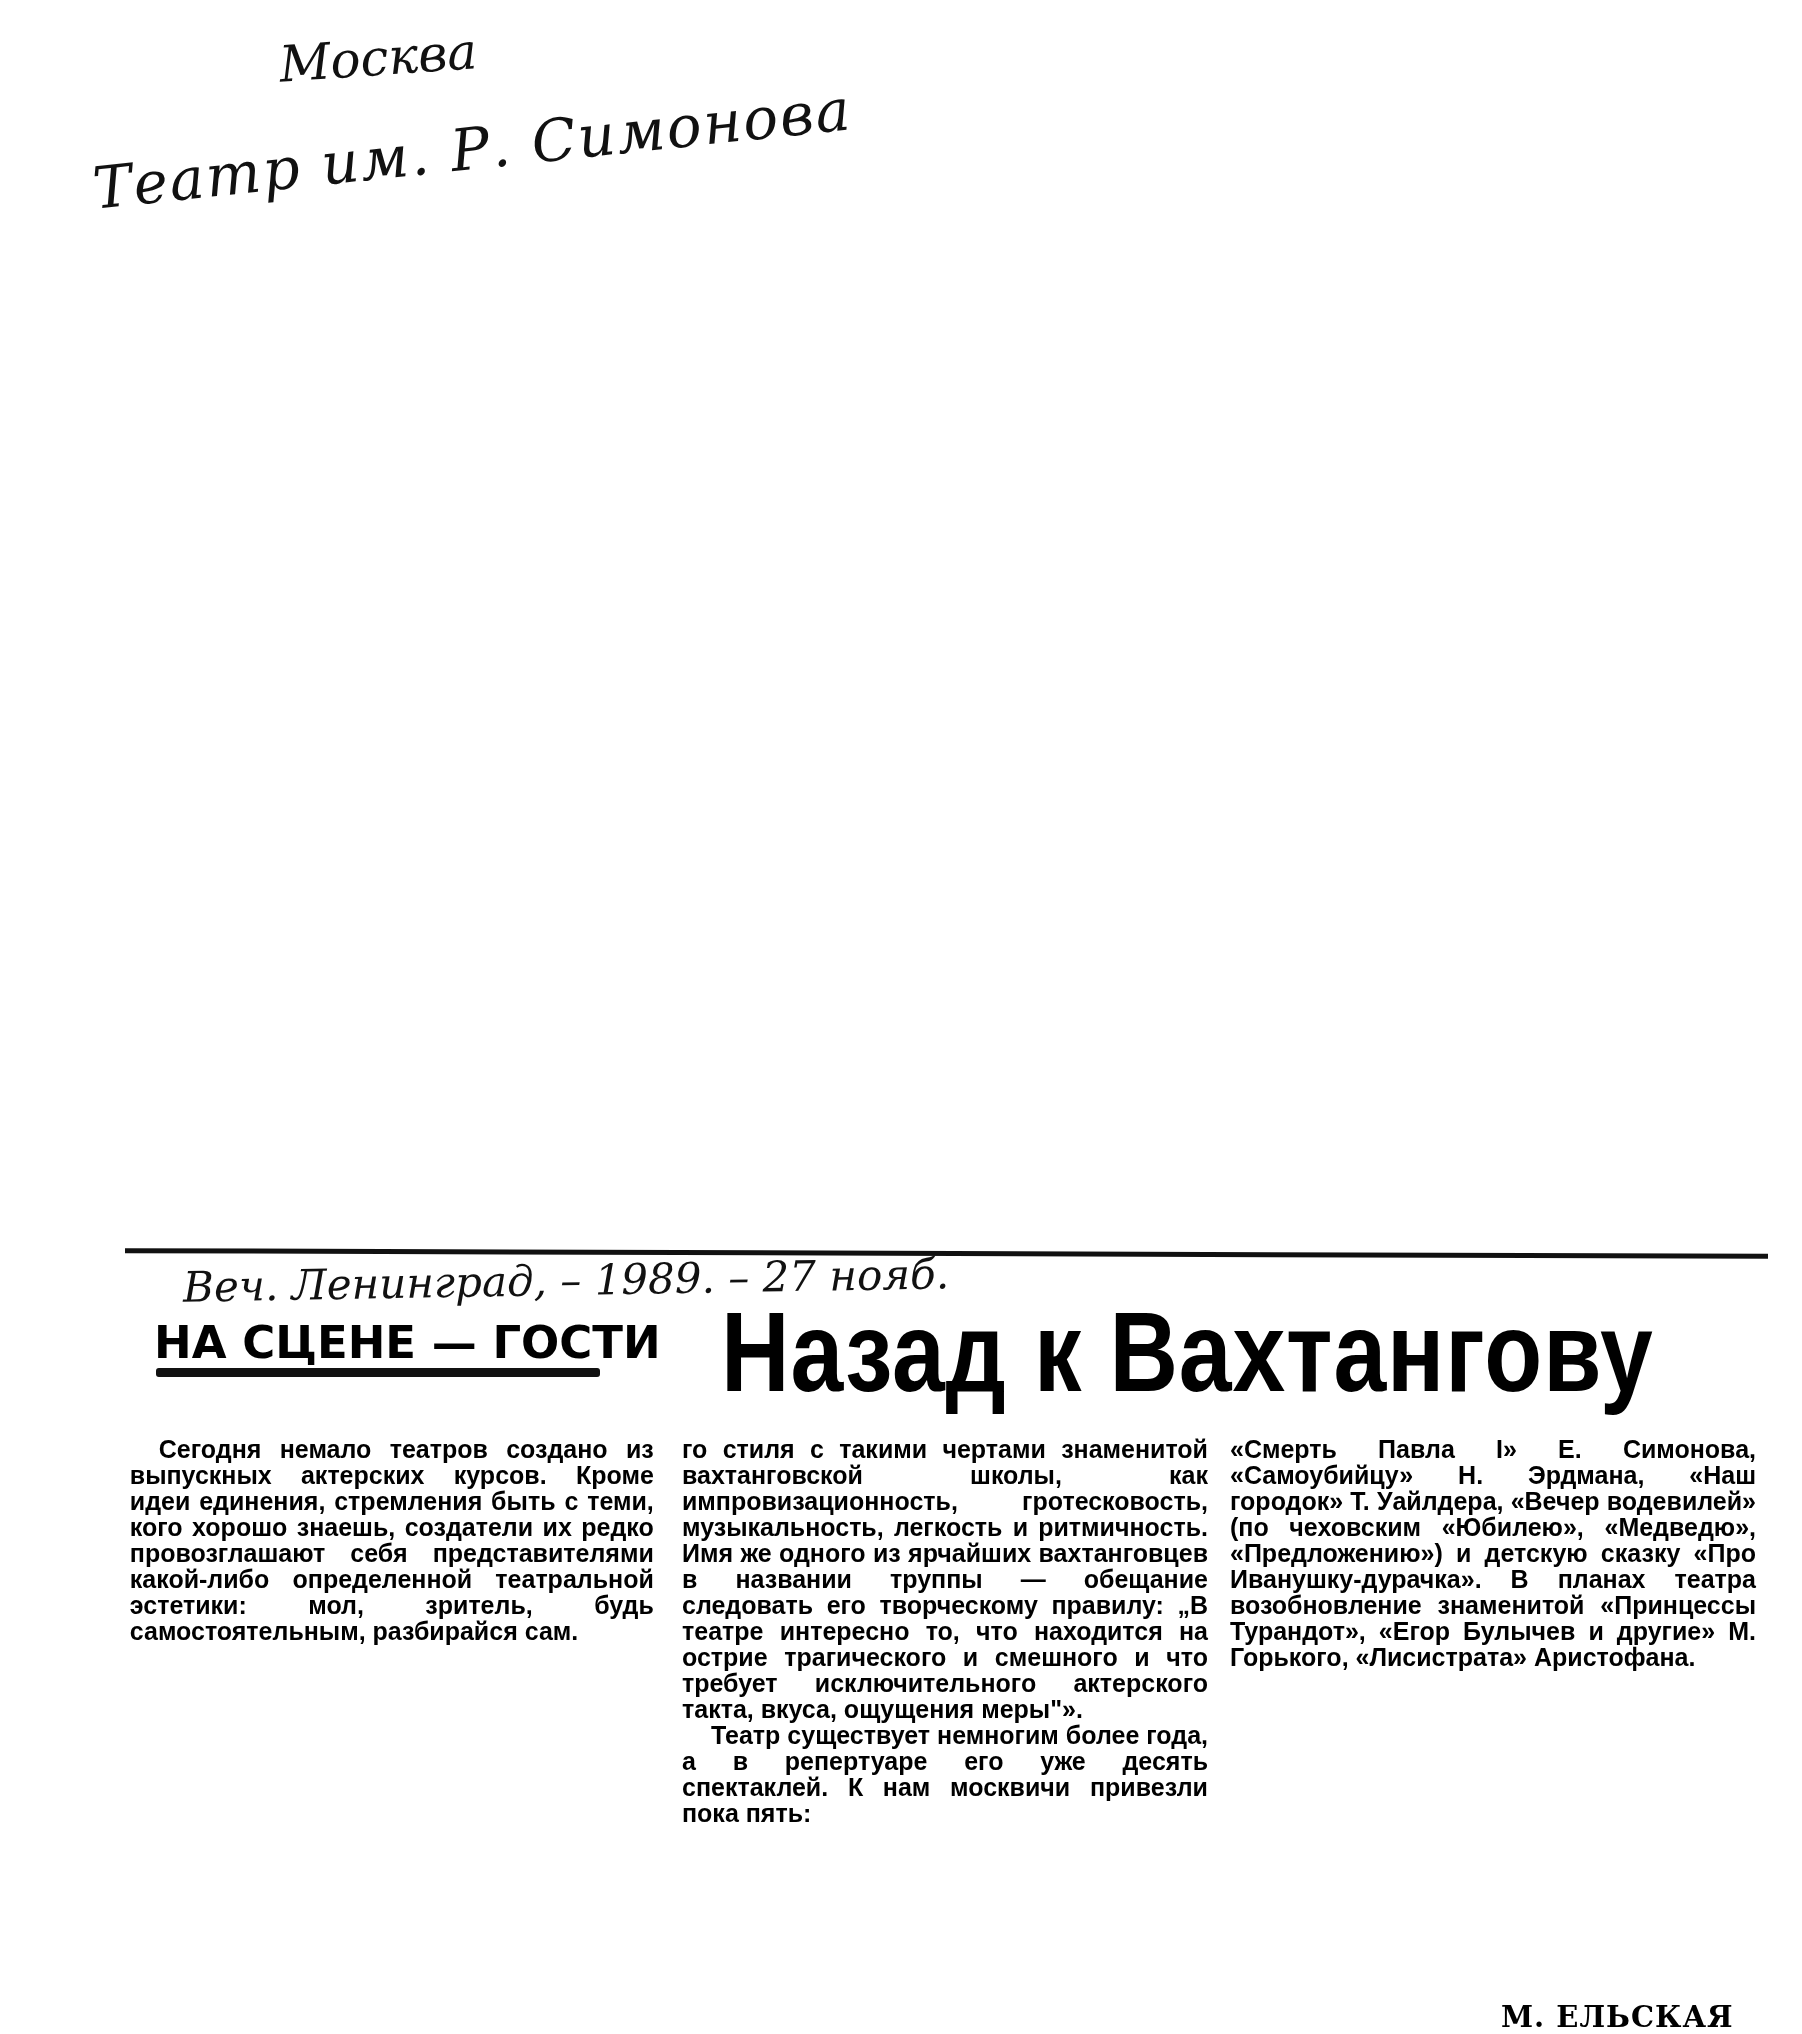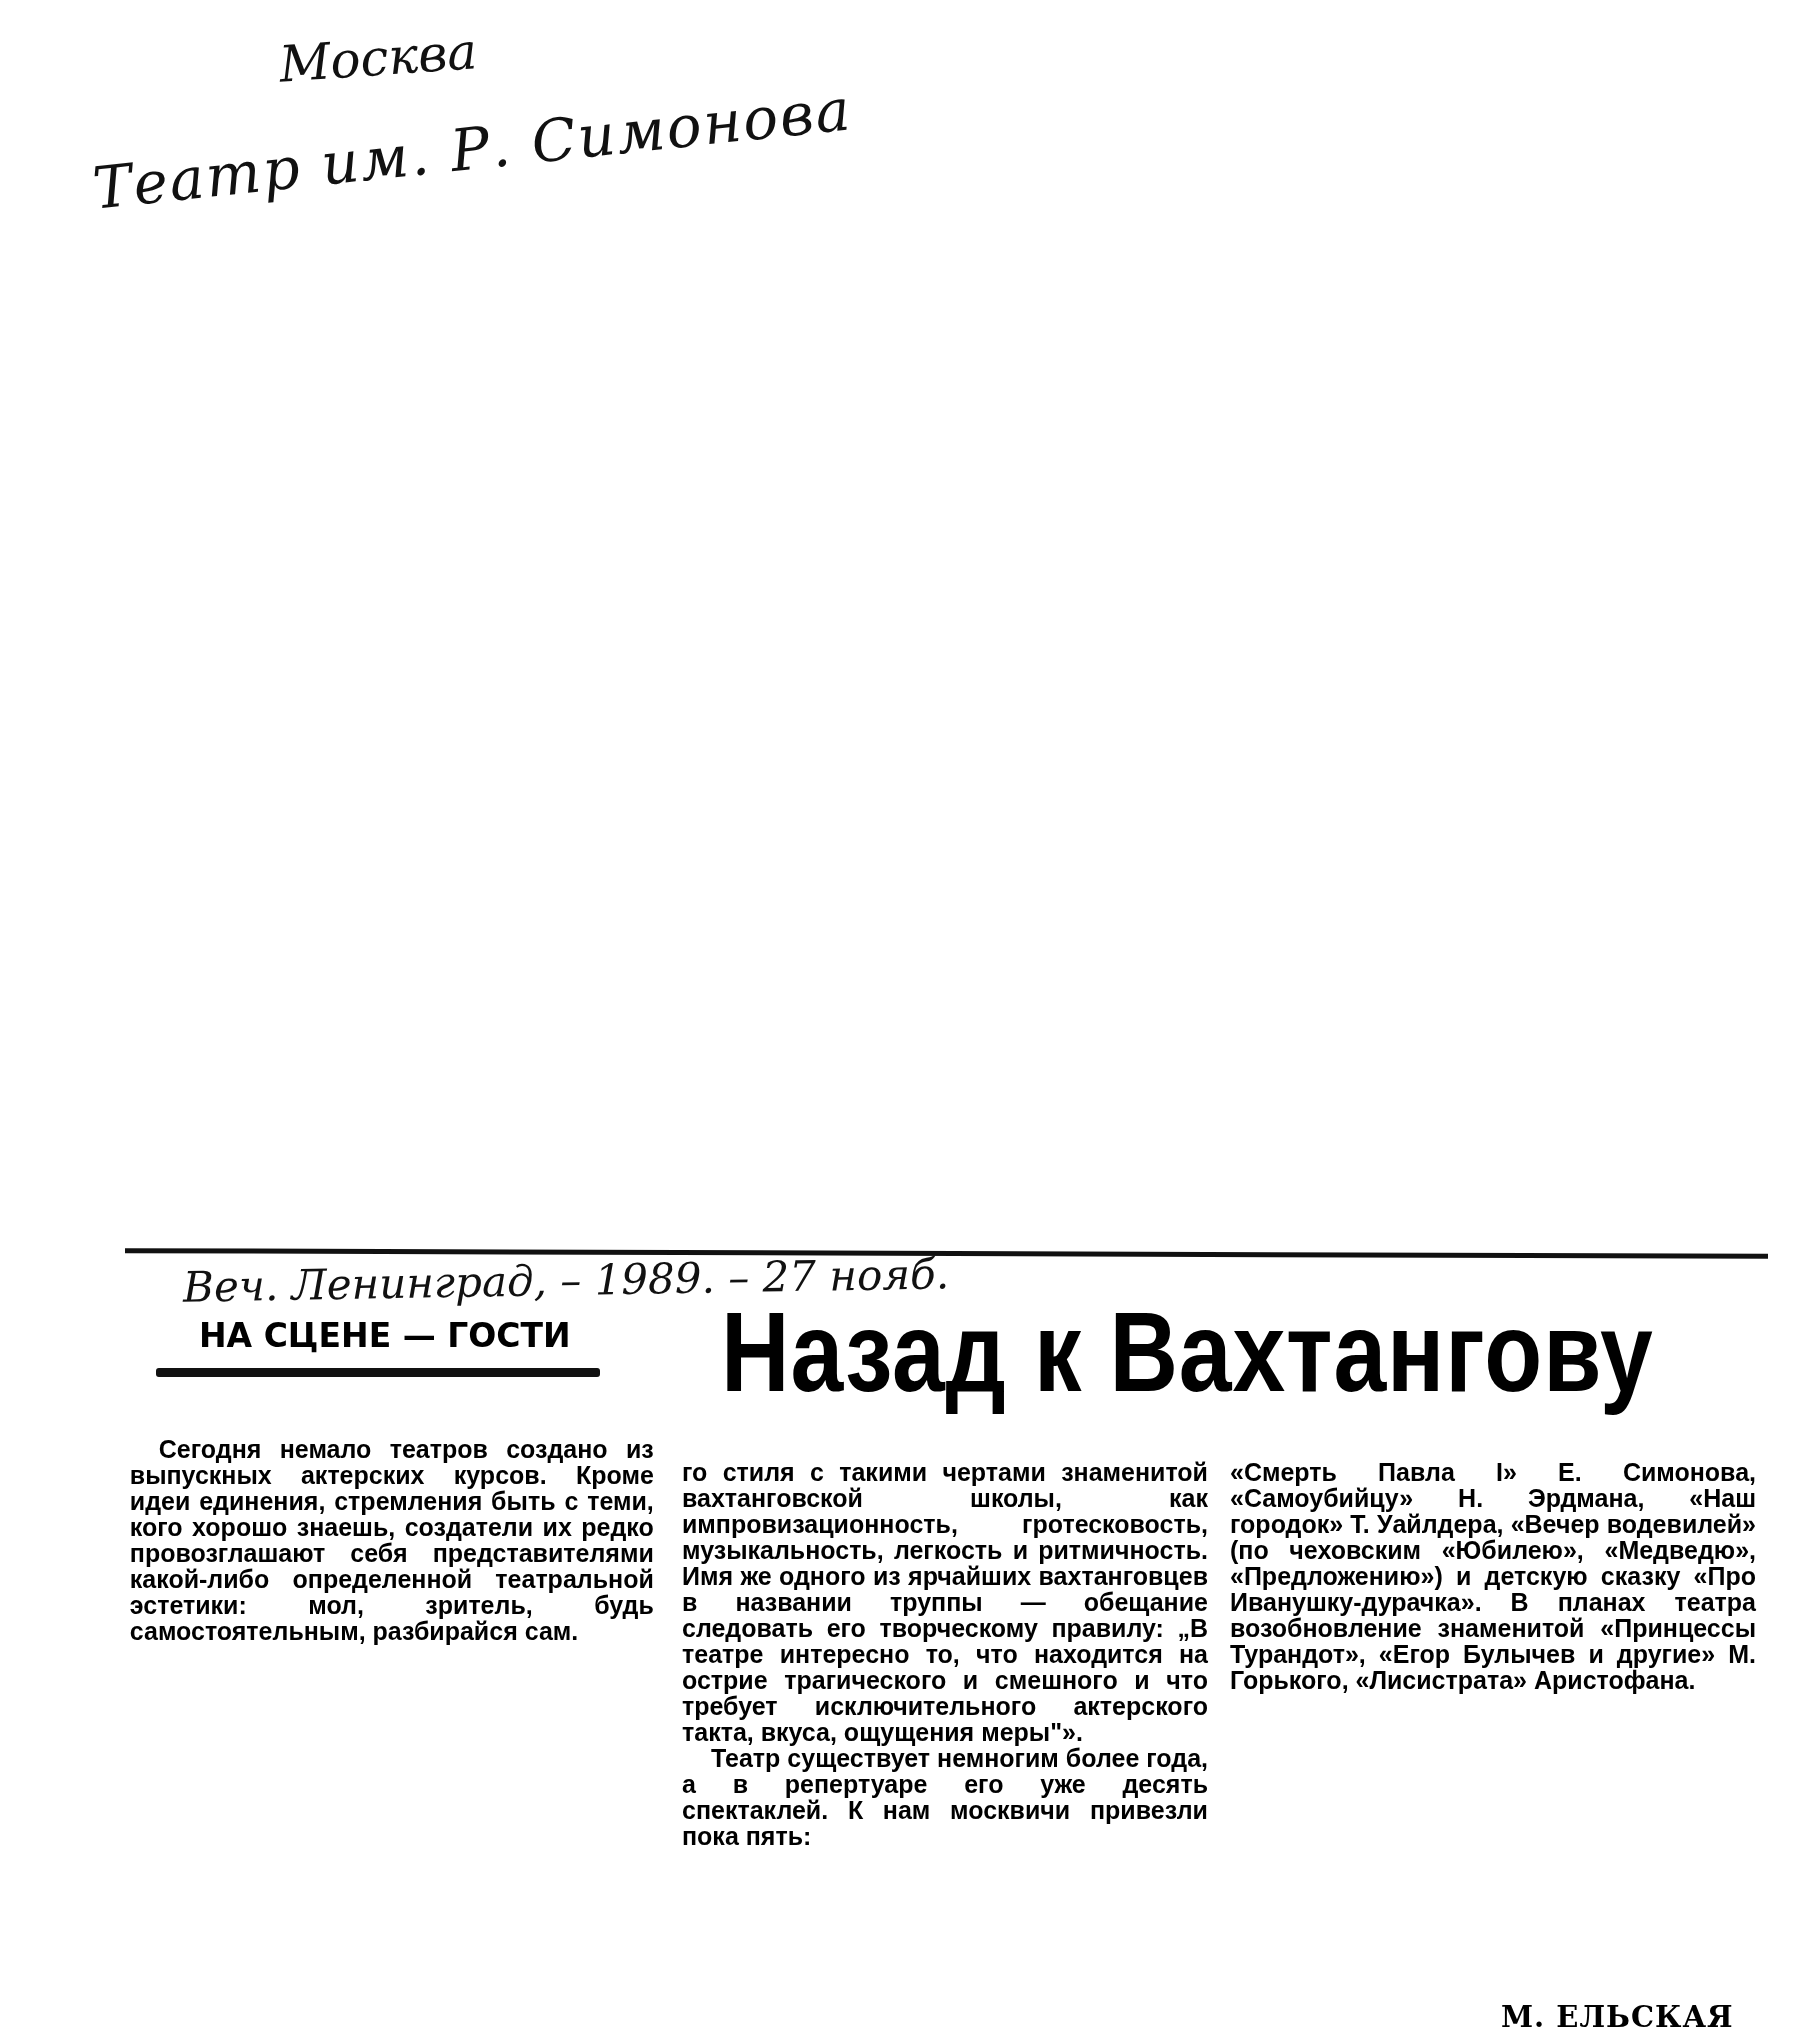--- a/index.html
+++ b/index.html
@@ -3,29 +3,29 @@
 <meta charset="utf-8">
 <style>
   html, body { margin: 0; padding: 0; background: #ffffff; }
   body { width: 1802px; height: 2035px; position: relative; overflow: hidden; color: #000; }
   .hand { position: absolute; font-family: "DejaVu Serif", serif; font-style: italic; color: #111; }
   #hw1 { left: 279px; top: 29px; font-size: 50px; transform: rotate(-4deg); }
   #hw2 { left: 91px; top: 115px; font-size: 58px; transform: rotate(-6deg); letter-spacing: 1.9px; }
   #clip { position: absolute; left: 125px; top: 1239px; width: 1648px; height: 795px; }
   #topline { position: absolute; left: 0; top: 11.5px; width: 1643px; height: 4.8px; background: #111; transform: rotate(0.2deg); }
   #hw3 { left: 58px; top: 17.3px; font-size: 42px; transform: rotate(-1deg); white-space: nowrap; }
-  #rubric { position: absolute; left: 29px; top: 77px; font-family: "DejaVu Sans", sans-serif; font-weight: bold; font-size: 33px; letter-spacing: 0px; white-space: nowrap; margin-left: 45px; }
+  #rubric { position: absolute; left: 29px; top: 77px; font-family: "DejaVu Sans", sans-serif; font-weight: bold; font-size: 45px; letter-spacing: 0px; white-space: nowrap; }
   #rubric-line { position: absolute; left: 31px; top: 129px; width: 444px; height: 8.6px; background: #111; border-radius: 2.9px; }
   #headline { position: absolute; left: 596px; top: 48px; font-family: "Liberation Sans", sans-serif; font-weight: bold; font-size: 113px; transform: scaleX(0.84); transform-origin: left top; white-space: nowrap; letter-spacing: 1px; }
   .col { position: absolute; top: 197px; width: 533px; font-family: Liberation Sans, sans-serif; font-weight: bold; font-size: 25px; line-height: 26px; text-align: justify; }
   #col1 { left: 4.8px; width: 524px; }
   #col2 { left: 557px; width: 526px; }
   #col3 { left: 1105px; width: 526px; }
   .col p { margin: 0; text-indent: 29px; hyphens: manual; }
-  .col p.noindent { text-indent: 0; margin-top: 23px; }
+  .col p.noindent { text-indent: 0; }
   #signature { position: absolute; left: 1376px; top: 761px; font-family: "DejaVu Serif", serif; font-weight: bold; font-size: 29px; letter-spacing: 1px; }
 </style>
 </head>
 <body>
 
 <div id="hw1" class="hand">Москва</div>
 <div id="hw2" class="hand">Театр им. Р. Симонова</div>
 
 <div id="clip">
   <div id="topline"></div>

